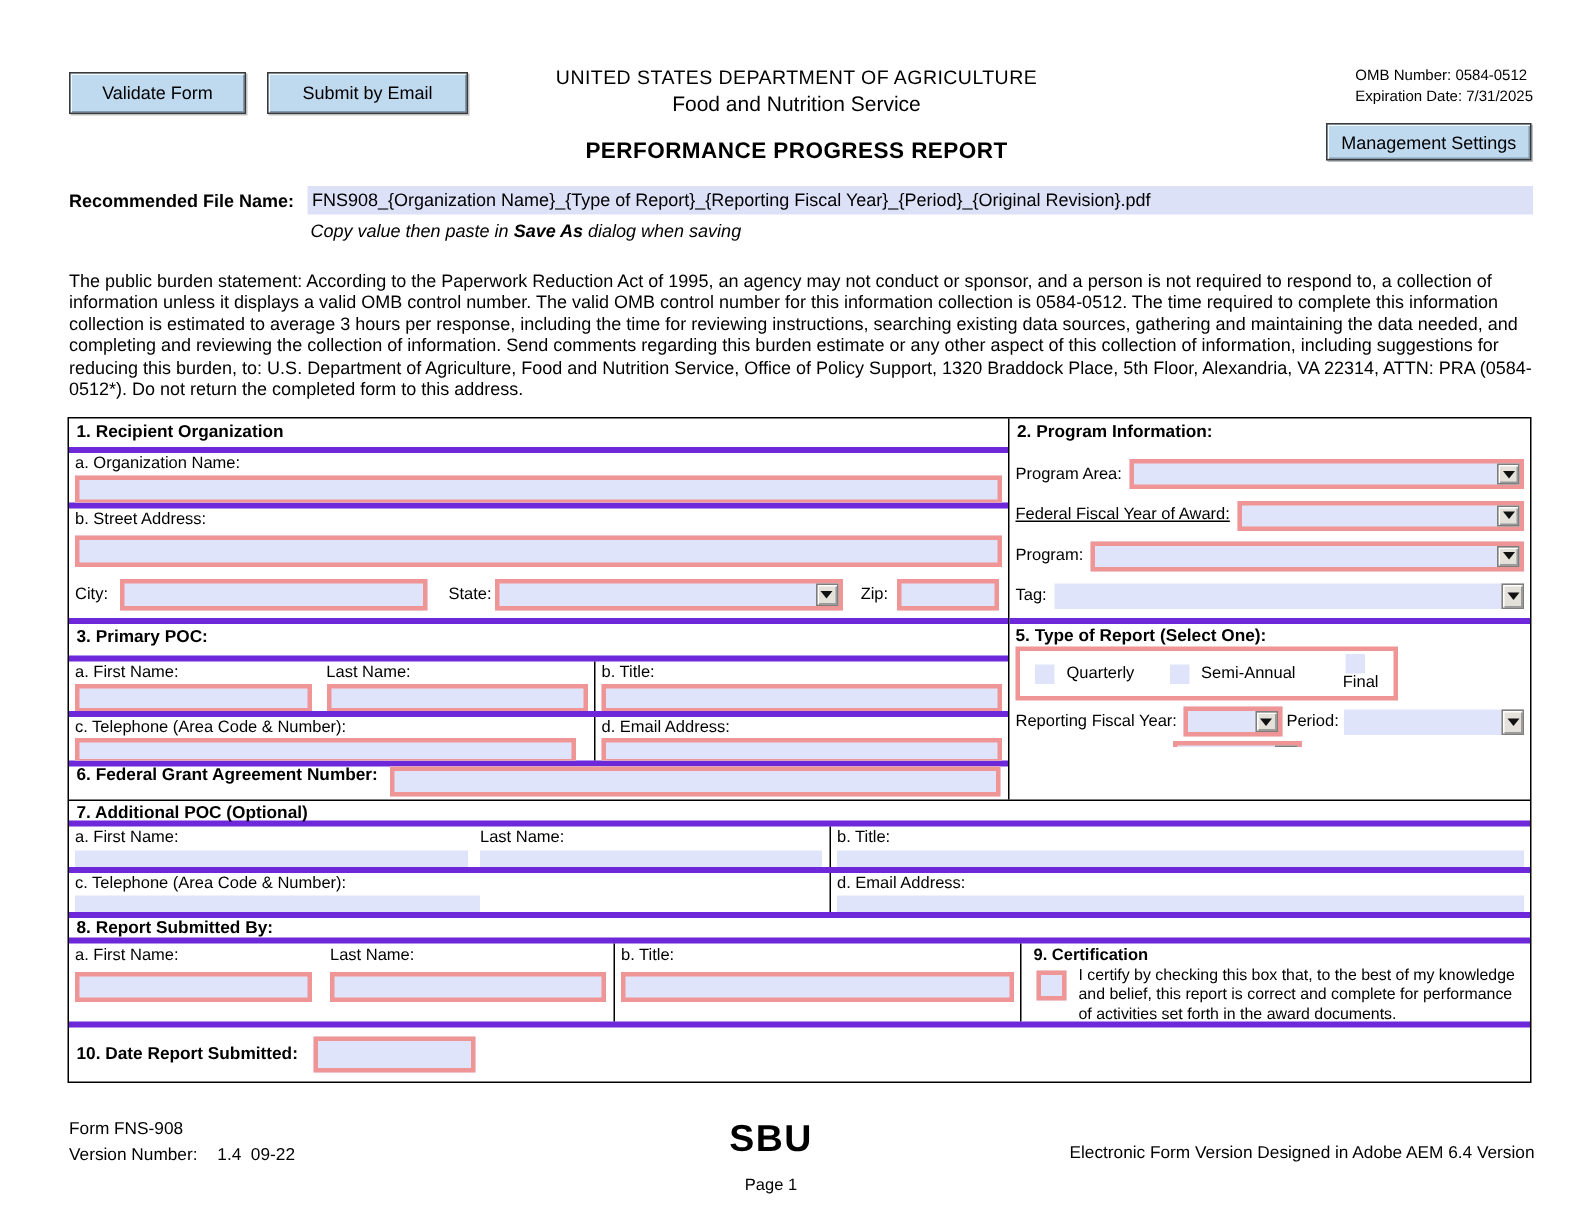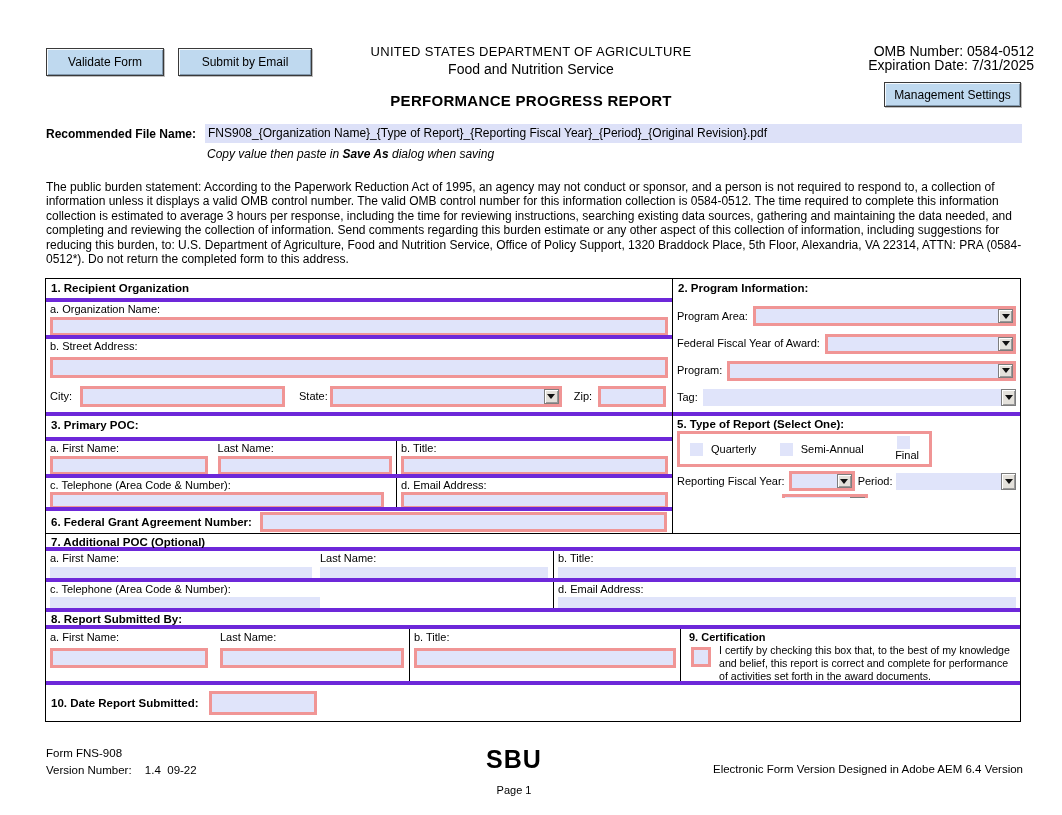--- a/index.html
+++ b/index.html
@@ -46,21 +46,21 @@
   <div class="btn" style="left:46px;top:48px;width:118px;height:28px;">Validate Form</div>
   <div class="btn" style="left:178px;top:48px;width:134px;height:28px;">Submit by Email</div>
 
   <div style="position:absolute;left:0;top:44px;width:100%;text-align:center;">
     <div style="font-size:13px;letter-spacing:.3px;">UNITED STATES DEPARTMENT OF AGRICULTURE</div>
     <div style="font-size:14px;margin-top:2px;">Food and Nutrition Service</div>
   </div>
 
   <div style="position:absolute;left:0;top:92px;width:100%;text-align:center;font-size:15px;font-weight:bold;letter-spacing:.3px;">PERFORMANCE PROGRESS REPORT</div>
 
-  <div style="position:absolute;right:28px;top:44px;text-align:right;font-size:14px;line-height:14px;">
+  <div style="position:absolute;right:40px;top:44px;font-size:10px;line-height:14px;">
     <div>OMB Number: 0584-0512</div>
     <div>Expiration Date: 7/31/2025</div>
   </div>
 
   <div class="btn" style="left:884px;top:82px;width:137px;height:25px;">Management Settings</div>
 
   <div style="position:absolute;left:46px;top:127px;font-size:12px;font-weight:bold;">Recommended File Name:</div>
   <div style="position:absolute;left:205px;top:124px;width:817px;height:19px;background:#DDE1F8;
               font-size:12px;line-height:19px;padding-left:3px;">FNS908_{Organization Name}_{Type of Report}_{Reporting Fiscal Year}_{Period}_{Original Revision}.pdf</div>
   <div style="position:absolute;left:207px;top:147px;font-size:12px;font-style:italic;">
@@ -121,37 +121,37 @@
           <div class="tc br" style="width:351px;">
             <div class="lbl">c. Telephone (Area Code &amp; Number):</div>
             <div class="fld red" style="height:17px;width:334px;"></div>
           </div>
           <div class="tc" style="flex:1;">
             <div class="lbl">d. Email Address:</div>
             <div class="fld red" style="height:17px;"></div>
           </div>
         </div>
 
-        <div class="flexrow" style="height:22px;align-items:center;padding-left:5px;">
+        <div class="flexrow" style="height:22px;padding-left:5px;">
           <span style="font-size:11.5px;font-weight:bold;">6. Federal Grant Agreement Number:</span>
           <div class="fld red" style="flex:1;height:20px;margin:0 5px 0 8px;"></div>
         </div>
       </div>
 
       <div style="flex:1;">
         <div class="sechead" style="height:23px;">2. Program Information:</div>
 
         <div class="tc bb" style="height:114px;padding:0 4px;">
           <div class="flexrow" style="align-items:center;height:28px;">
             <span class="lbl">Program Area:</span>
             <div class="combo red" style="flex:1;height:20px;margin-left:5px;">
               <span class="dd"></span>
             </div>
           </div>
-          <div class="flexrow" style="align-items:center;height:27px;">
+          <div class="flexrow" style="align-items:center;height:27px;text-decoration:underline;">
             <span class="lbl">Federal Fiscal Year of Award:</span>
             <div class="combo red" style="flex:1;height:20px;margin-left:5px;">
               <span class="dd"></span>
             </div>
           </div>
           <div class="flexrow" style="align-items:center;height:27px;">
             <span class="lbl">Program:</span>
             <div class="combo red" style="flex:1;height:20px;margin-left:5px;">
               <span class="dd"></span>
             </div>

